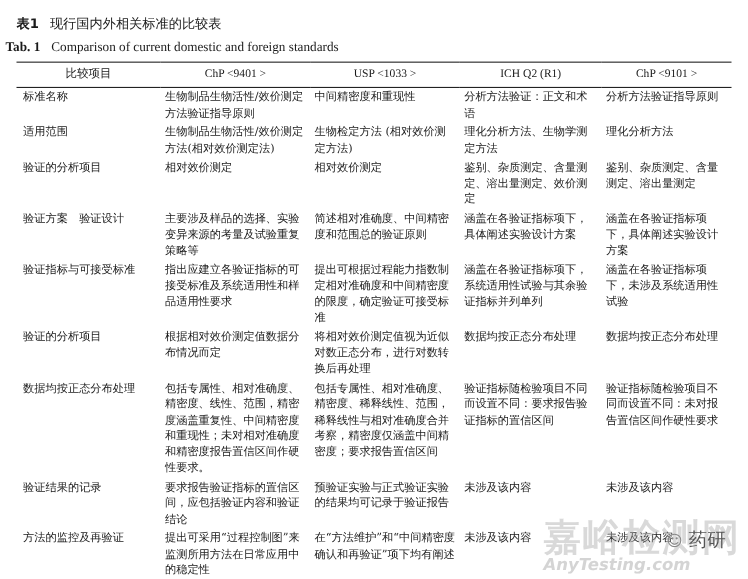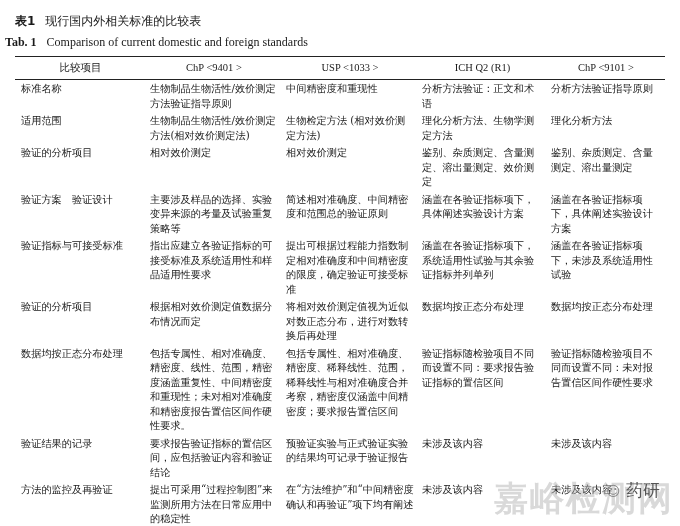--- a/index.html
+++ b/index.html
@@ -117,17 +117,18 @@
         <td>未涉及该内容</td>
         <td>未涉及该内容</td>
       </tr>
 
     </tbody>
   </table>
 </div>
 
 <div class="watermark">
   <div class="wm-cn">嘉峪检测网</div>
+  <div class="wm-en">AnyTesting.com</div>
 </div>
 <div class="wm-badge">
   <span style="color:#888;font-size:14px;">☺</span>
   <span>药研</span>
 </div>
 
 </body></html>

